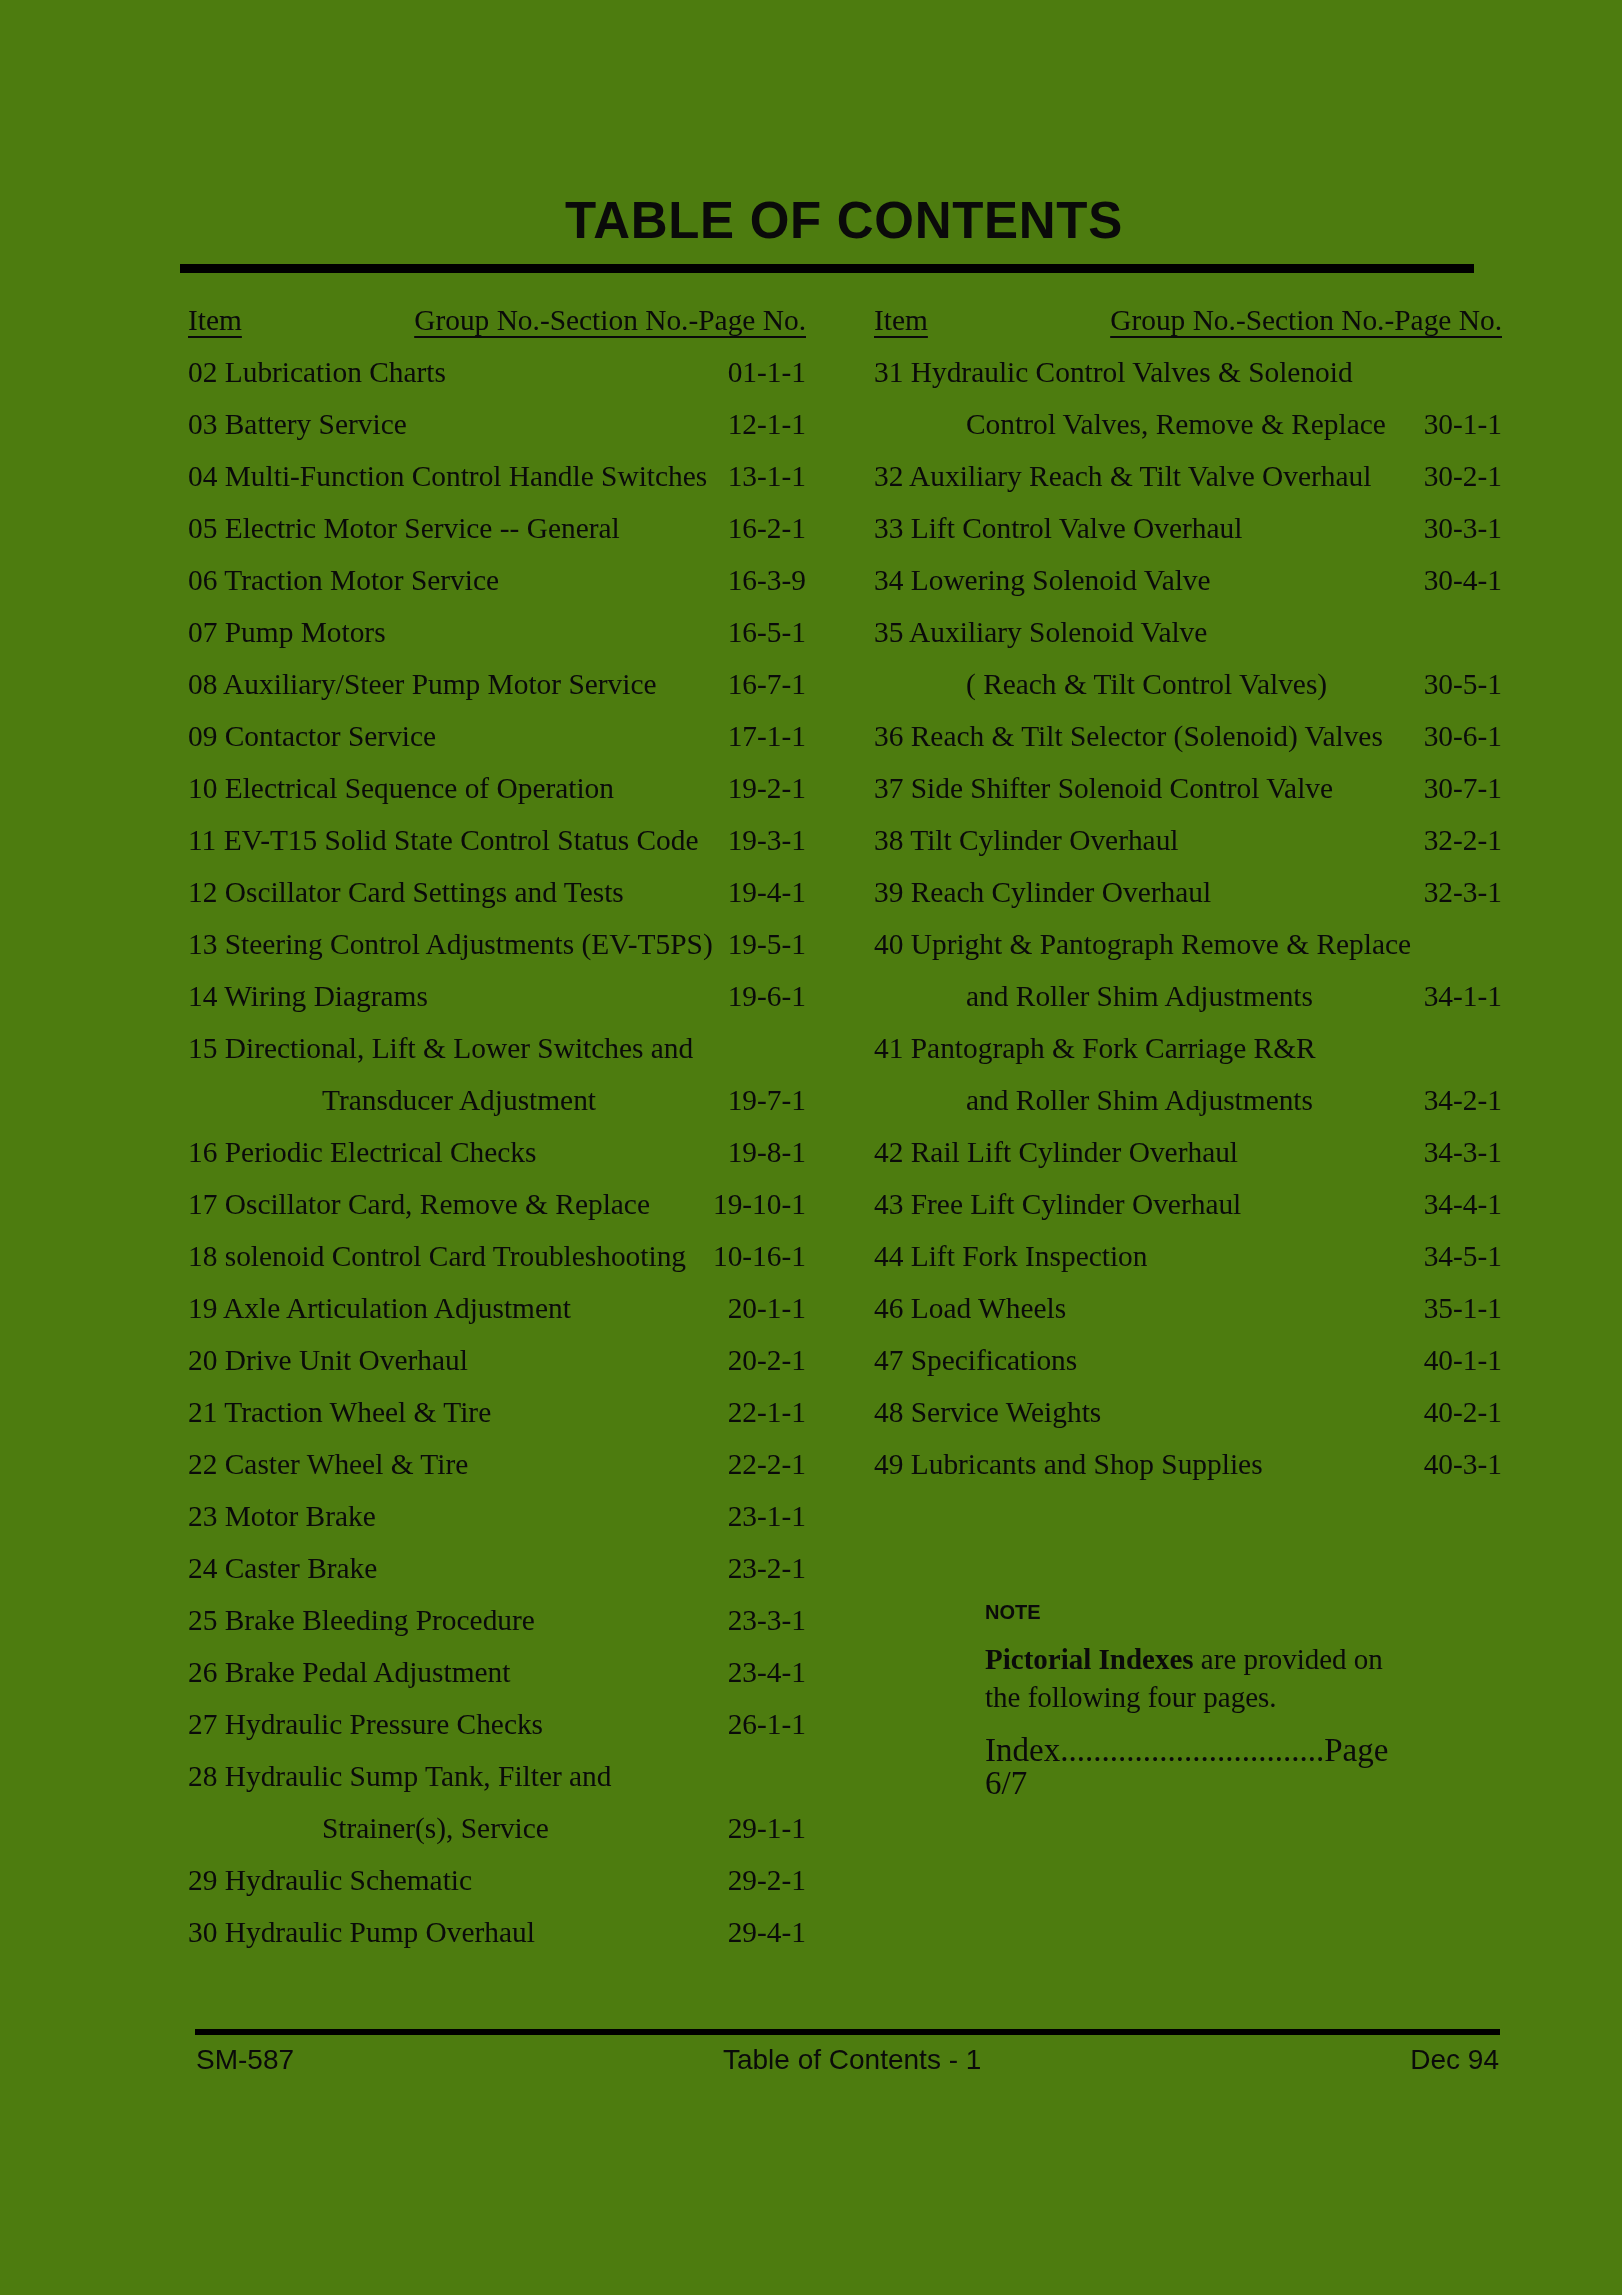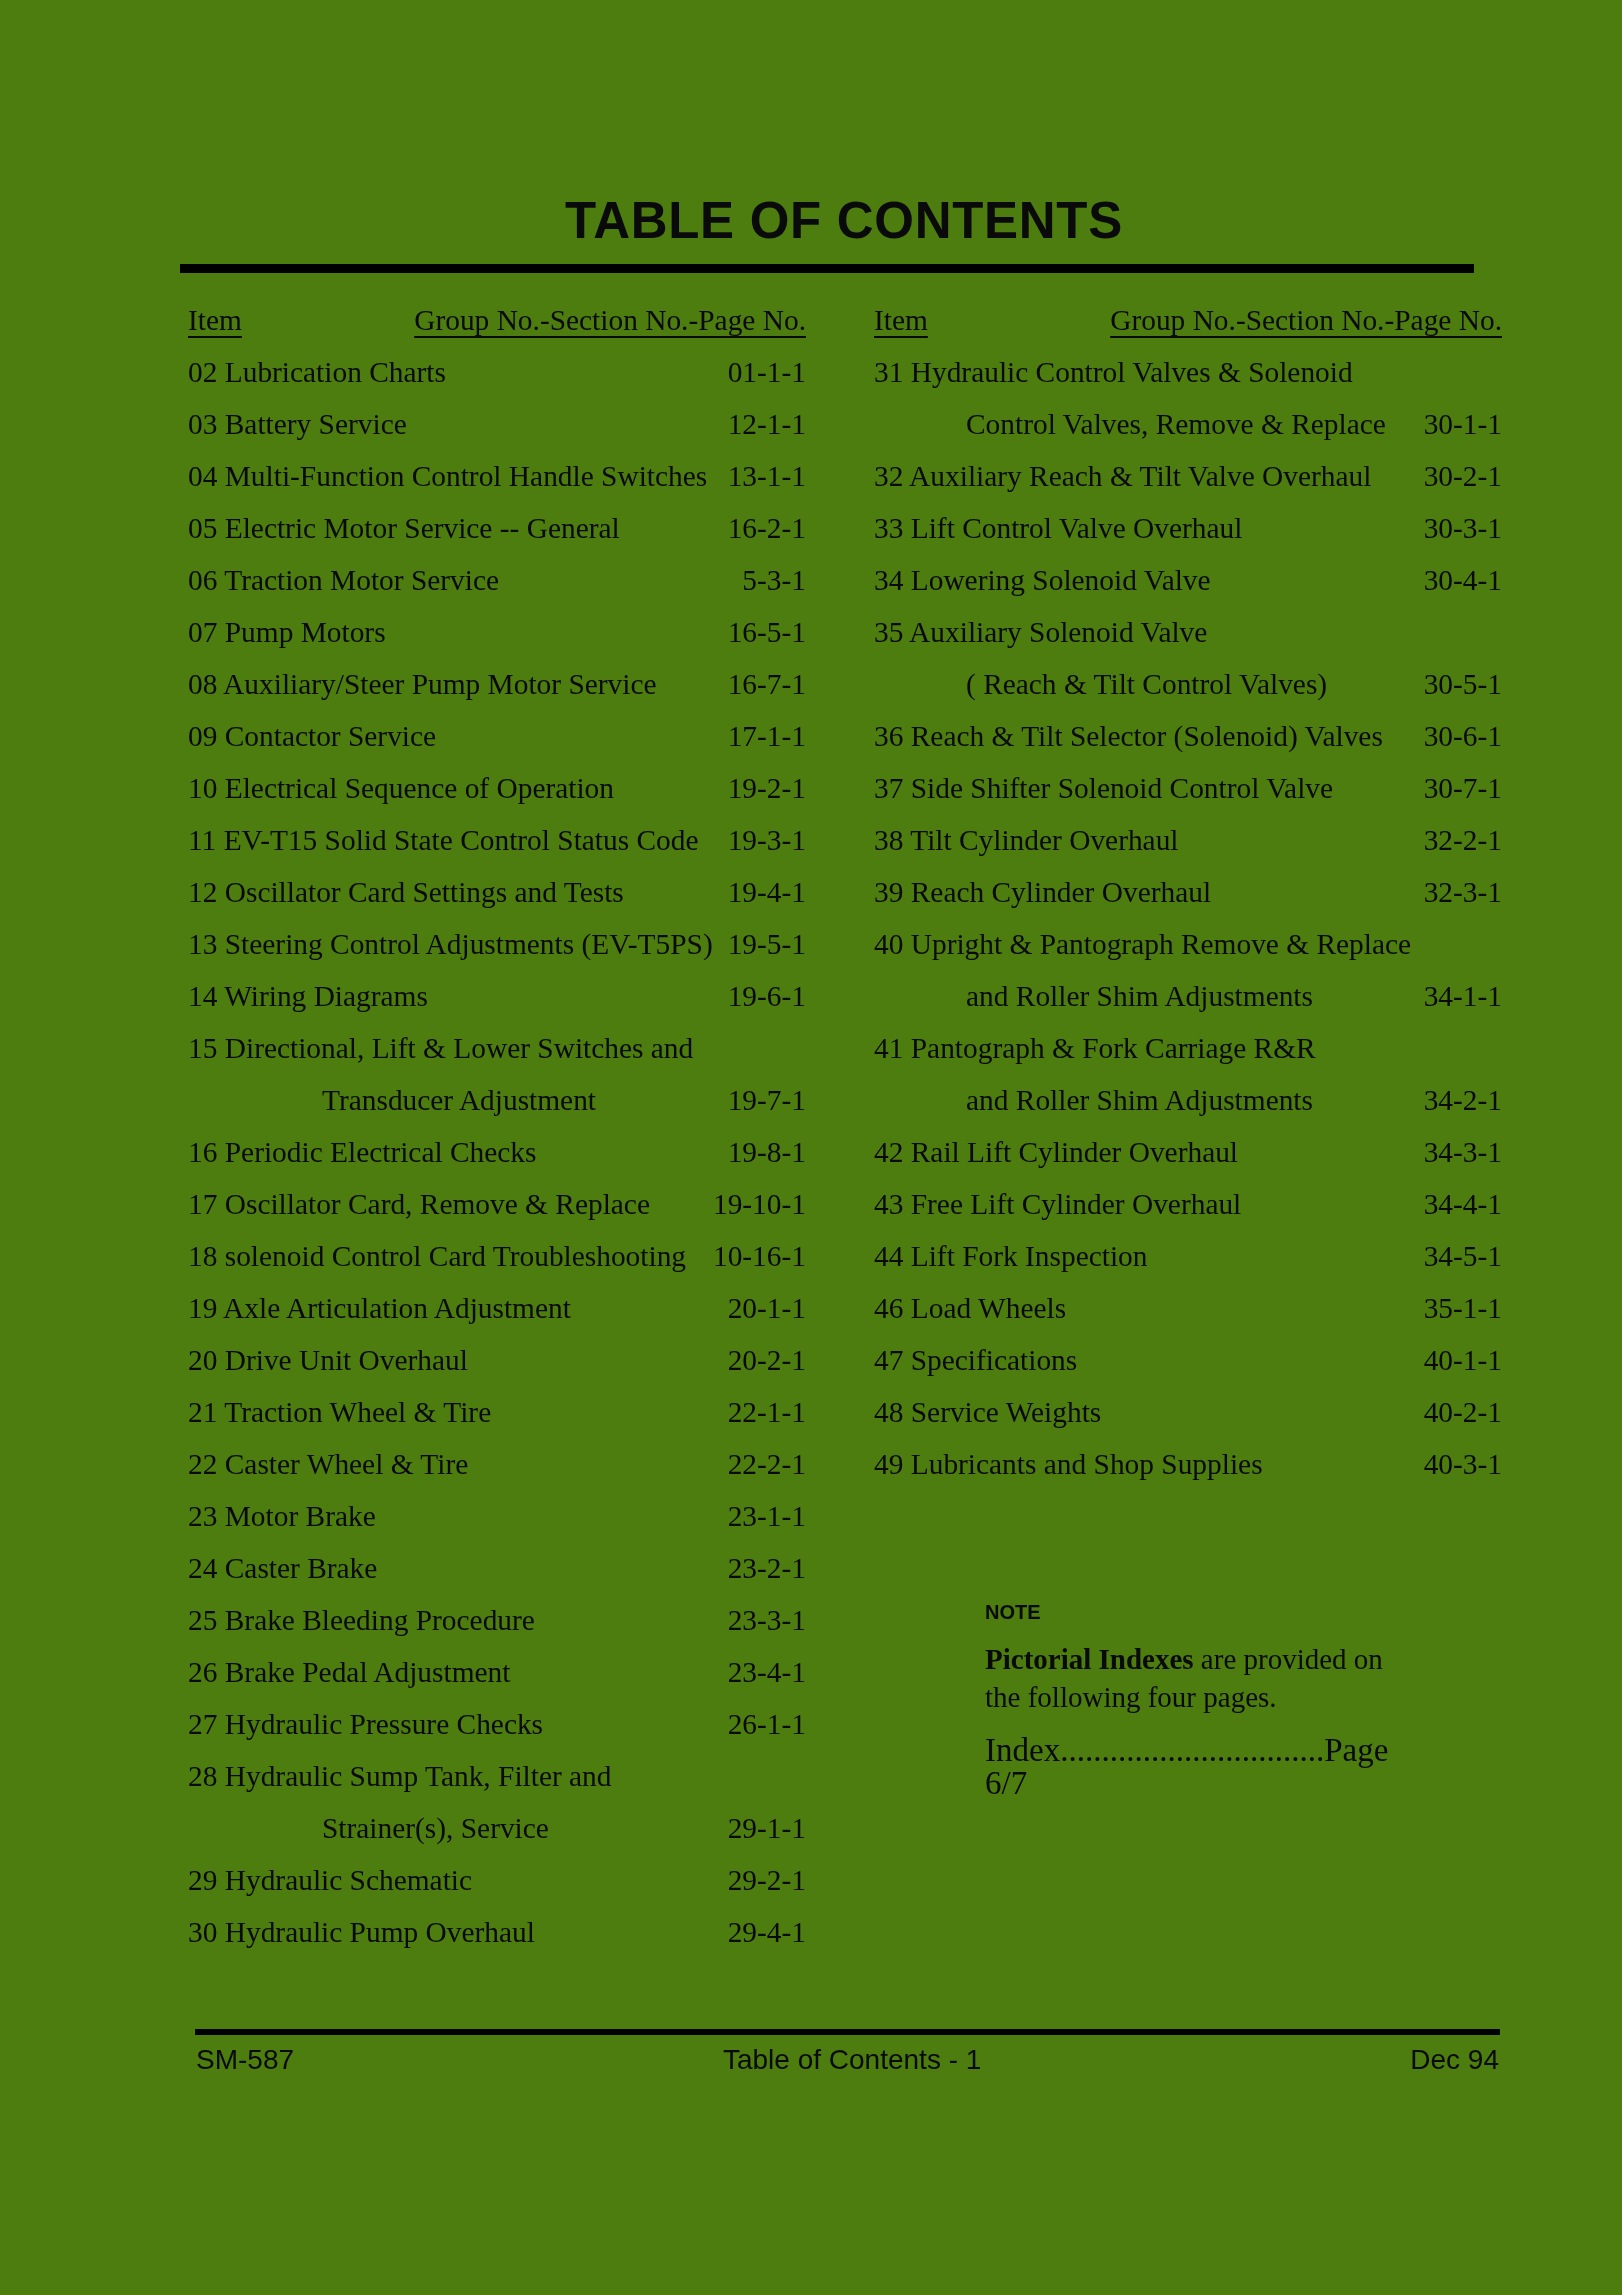--- a/index.html
+++ b/index.html
@@ -70,21 +70,21 @@
       <div class="row">
           <span class="lbl">04 Multi-Function Control Handle Switches</span>
           <span class="pg">13-1-1</span>
         </div>
       <div class="row">
           <span class="lbl">05 Electric Motor Service -- General</span>
           <span class="pg">16-2-1</span>
         </div>
       <div class="row">
           <span class="lbl">06 Traction Motor Service</span>
-          <span class="pg">5-3-1</span>
+          <span class="pg">16-3-9</span>
         </div>
       <div class="row">
           <span class="lbl">07 Pump Motors</span>
           <span class="pg">16-5-1</span>
         </div>
       <div class="row">
           <span class="lbl">08 Auxiliary/Steer Pump Motor Service</span>
           <span class="pg">16-7-1</span>
         </div>
       <div class="row">

